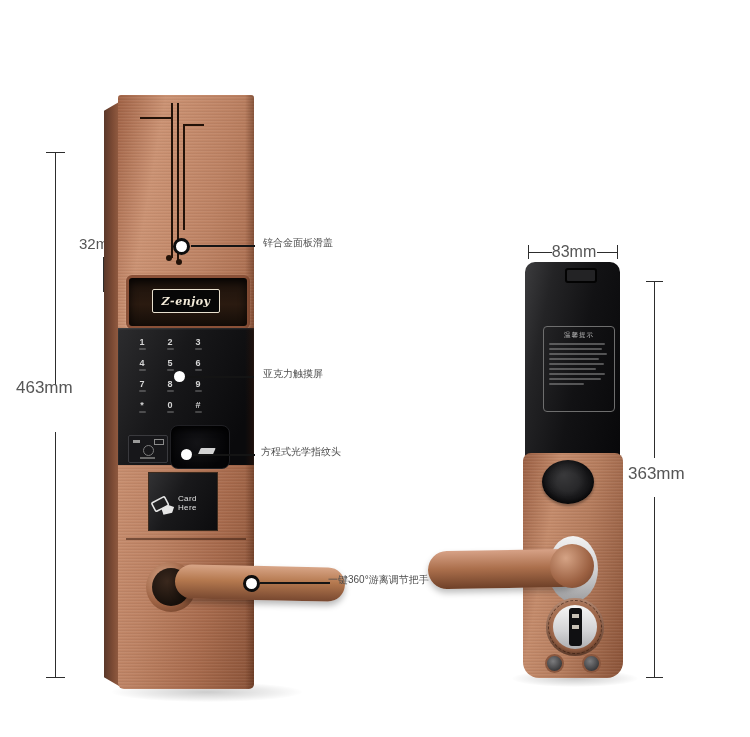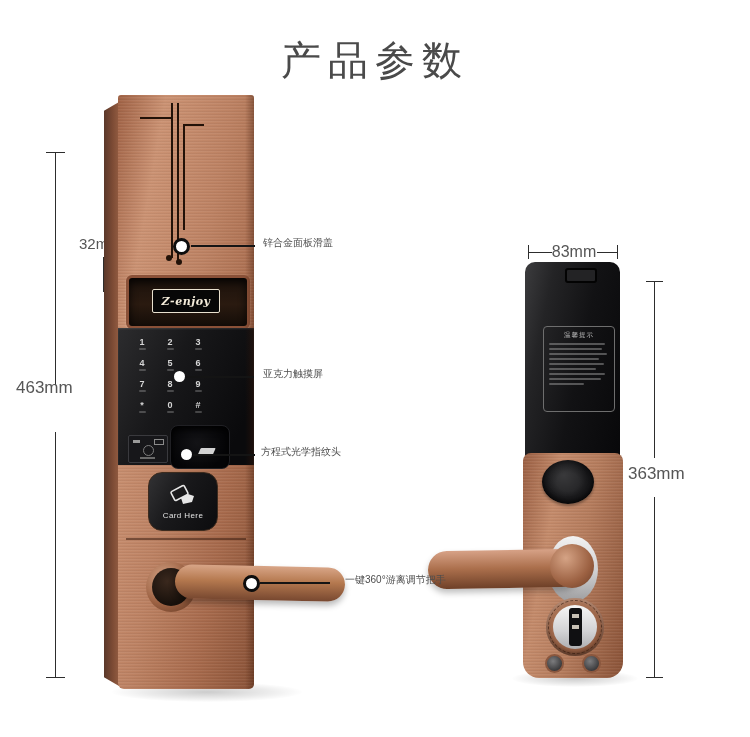--- a/index.html
+++ b/index.html
@@ -60,23 +60,23 @@
   .lcd .bar{position:absolute;left:4px;top:4px;width:7px;height:3px;background:#9a9a9a;}
   .lcd .batt{position:absolute;right:3px;top:3px;width:8px;height:4px;border:1px solid #8a8a8a;}
   .lcd .cam{position:absolute;left:14px;top:9px;width:9px;height:9px;border:1px solid #7d7d7d;border-radius:50%;}
   .lcd .txt{position:absolute;left:11px;bottom:3px;width:15px;height:2px;background:#6a6a6a;}
   .fp-recess{position:absolute;left:52px;top:97px;width:58px;height:42px;border-radius:8px;
       background:radial-gradient(circle at 45% 40%,#131316 0%,#050507 70%);
       border:1px solid #202024;box-shadow:inset 0 3px 7px #000;}
   .fp-glint{position:absolute;left:28px;top:22px;width:15px;height:8px;background:#d3d3d3;
       transform:skWhile skewX(-24deg);transform:skewX(-24deg);border-radius:1px;}
 
-  .card-panel{position:absolute;left:30px;top:377px;width:68px;height:57px;border-radius:14px;
+  .card-panel{position:absolute;left:30px;top:377px;width:68px;height:57px;border-radius:0;
       background:linear-gradient(118deg,#323234 0%,#19191b 42%,#0c0c0e 100%);
-      border:1px solid #3d2b1e;display:flex;flex-direction:column;align-items:center;}
+      border:1px solid #3d2b1e;display:flex;flex-direction:row;align-items:center;}
   .card-label{color:#e2e2e2;font-size:8px;letter-spacing:.4px;margin-top:3px;}
   .lower-groove{position:absolute;left:8px;top:443px;width:120px;height:2px;background:rgba(55,26,12,.55);}
 
   .hub{position:absolute;left:28px;top:467px;width:50px;height:50px;border-radius:50%;
       background:radial-gradient(circle at 35% 32%,#d3a183 0%,#9c6142 55%,#5e3521 100%);}
   .hub-ring{position:absolute;left:6px;top:6px;width:38px;height:38px;border-radius:50%;
       background:radial-gradient(circle at 40% 35%,#3a281d 0%,#17100b 70%);}
   .hub-cap{position:absolute;left:13px;top:13px;width:24px;height:24px;border-radius:50%;
       background:radial-gradient(circle at 38% 32%,#c 0,#c79479 0%,#8a512f 70%);}
   .front-handle{position:absolute;left:175px;top:566px;width:170px;height:34px;border-radius:17px;
@@ -119,21 +119,20 @@
   .key-slot{position:absolute;left:15.5px;top:3px;width:13px;height:38px;border-radius:3px;background:#101012;}
   .key-slot .notch{position:absolute;left:3px;width:7px;height:4px;background:#c9c2b6;}
   .screw{position:absolute;width:15px;height:15px;border-radius:50%;border:2px solid #8a573e;
       background:radial-gradient(circle at 40% 35%,#7c7c7e 0%,#3c3c3e 70%);}
 </style>
 </head>
 <body>
 
 <div class="stage">
 
-  <div class="title">产品参数</div>
 
   <div class="shadow" style="left:112px;top:682px;width:190px;height:20px;"></div>
   <div class="shadow" style="left:512px;top:670px;width:126px;height:17px;"></div>
 
   <div class="dim-seg" style="left:55px;top:153px;width:1px;height:232px;"></div>
   <div class="dim-seg" style="left:55px;top:432px;width:1px;height:245px;"></div>
   <div class="dim-seg" style="left:46px;top:152px;width:19px;height:1px;"></div>
   <div class="dim-seg" style="left:46px;top:677px;width:19px;height:1px;"></div>
   <div class="dim-label" style="left:16px;top:378px;width:80px;text-align:left;">463mm</div>
 
@@ -254,15 +253,15 @@
   <div class="callout-dot" style="left:174px;top:371px;"></div>
   <div class="callout-line" style="left:186px;top:376px;width:68px;"></div>
   <div class="callout-label" style="left:263px;top:367px;">亚克力触摸屏</div>
 
   <div class="callout-dot" style="left:181px;top:449px;"></div>
   <div class="callout-line" style="left:193px;top:454px;width:62px;"></div>
   <div class="callout-label" style="left:261px;top:445px;text-align:right;">方程式光学指纹头</div>
 
   <div class="callout-ring" style="left:243px;top:575px;"></div>
   <div class="callout-line" style="left:260px;top:582px;width:70px;"></div>
-  <div class="callout-label" style="left:345px;top:573px;text-align:right;">一键360°游离调节把手</div>
+  <div class="callout-label" style="left:328px;top:573px;text-align:right;">一键360°游离调节把手</div>
 
 </div>
 
 </body></html>

